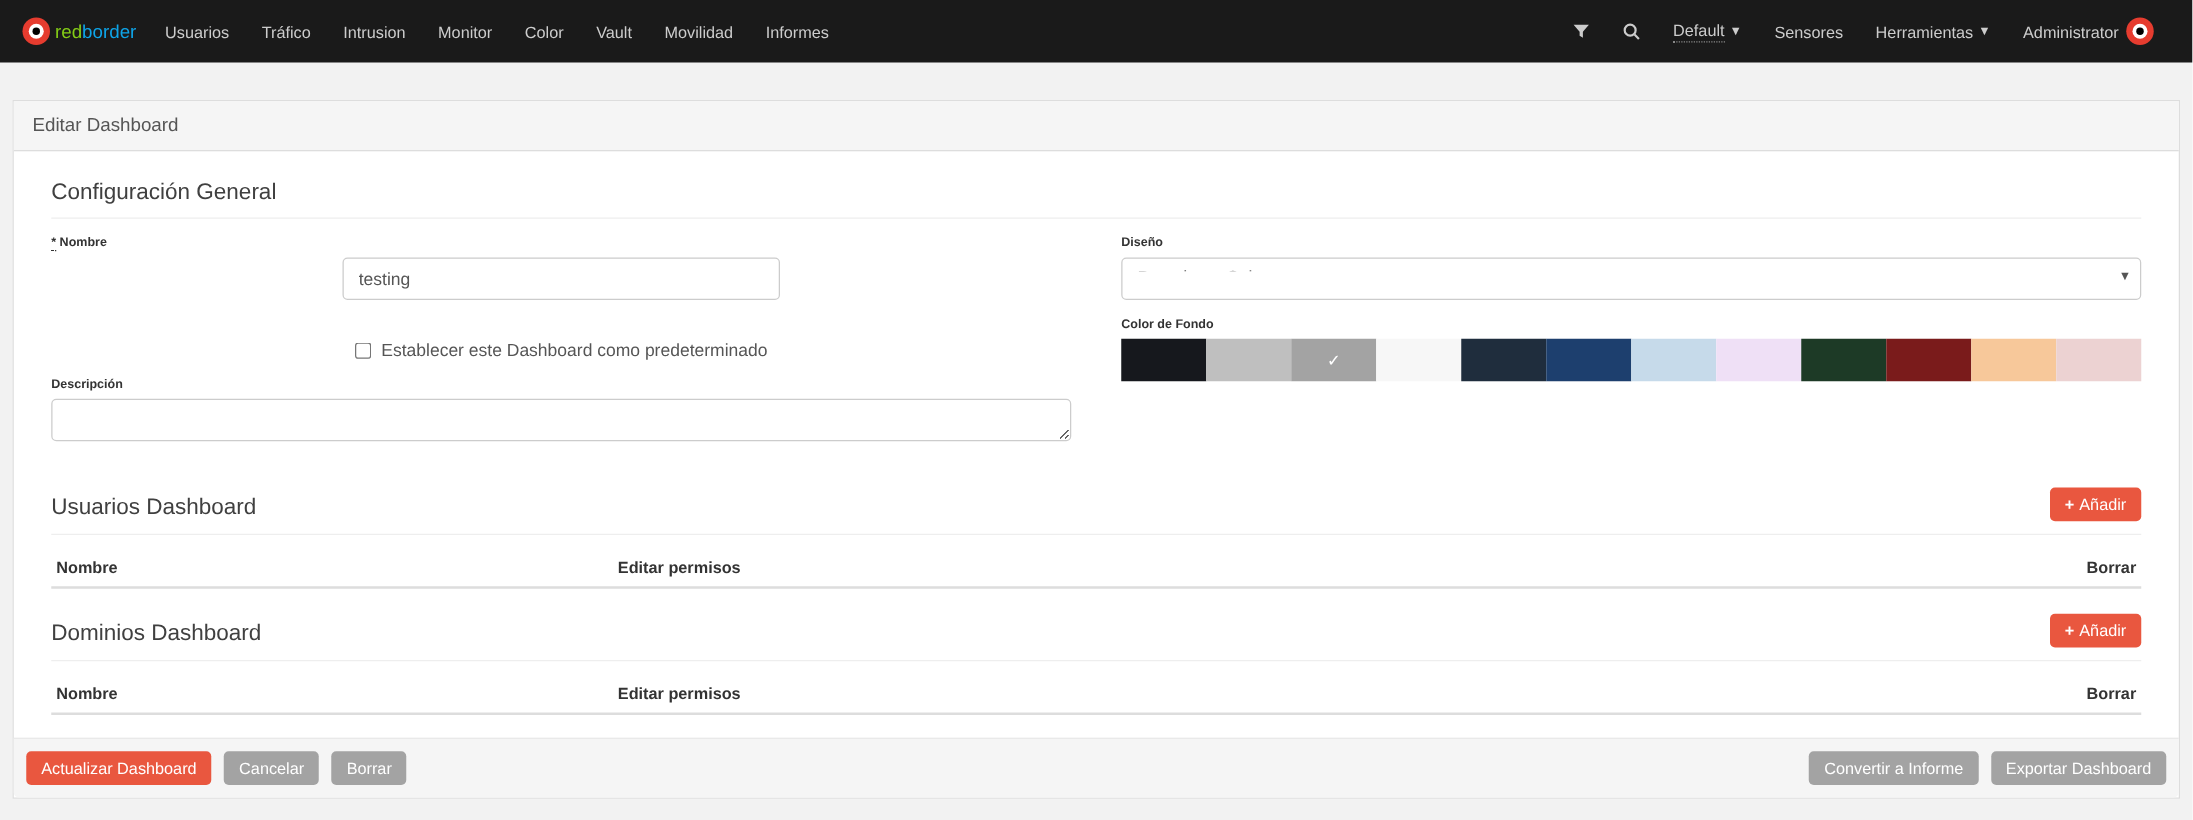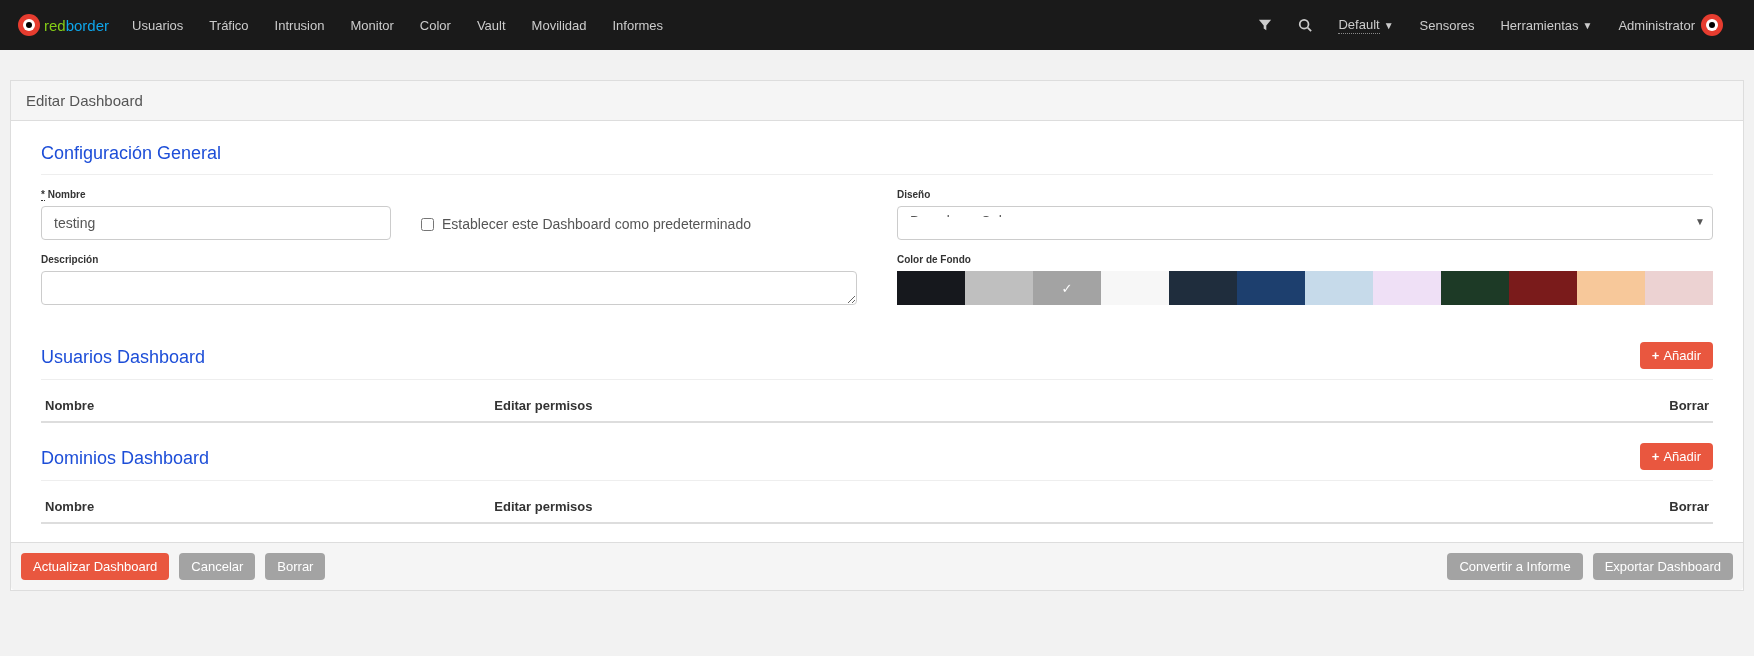--- a/index.html
+++ b/index.html
@@ -163,21 +163,21 @@
   border-bottom: 1px solid #ddd;
   color: #555;
   font-size: 15px;
 }
 
 .panel-body {
   padding: 18px 30px 18px 30px;
 }
 
 .section-title {
-  color: #1d4ed8;
+  color: #404040;
   font-size: 18px;
   font-weight: 400;
   margin-bottom: 10px;
   padding-top: 4px;
 }
 
 .section-hr {
   border: 0;
   border-top: 1px solid #eee;
   margin-bottom: 14px;
@@ -232,20 +232,21 @@
   border: 1px solid #ccc;
   border-radius: 4px;
   resize: both;
   font-family: inherit;
 }
 
 .left-inner-row {
   display: flex;
   align-items: center;
   gap: 30px;
+  flex-direction: column;
 }
 
 .checkbox-wrap {
   display: flex;
   align-items: center;
   gap: 8px;
   color: #555;
   font-size: 14px;
   padding-top: 2px;
 }

